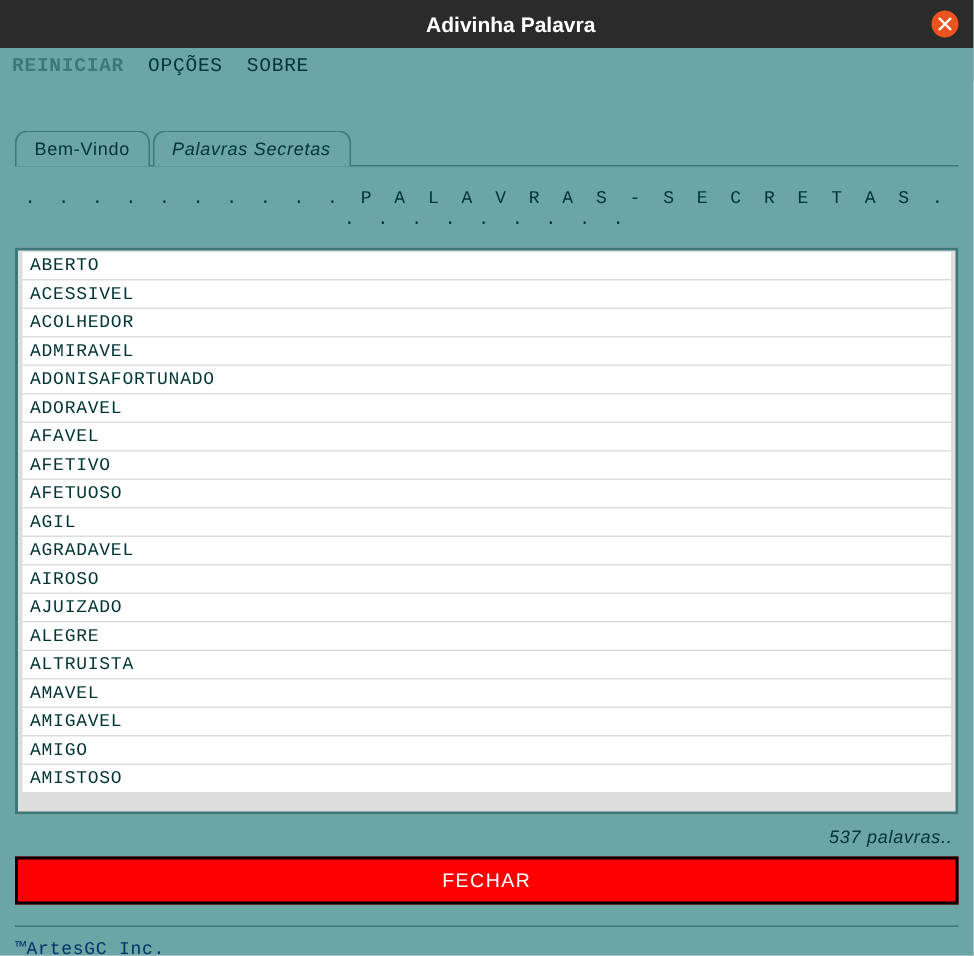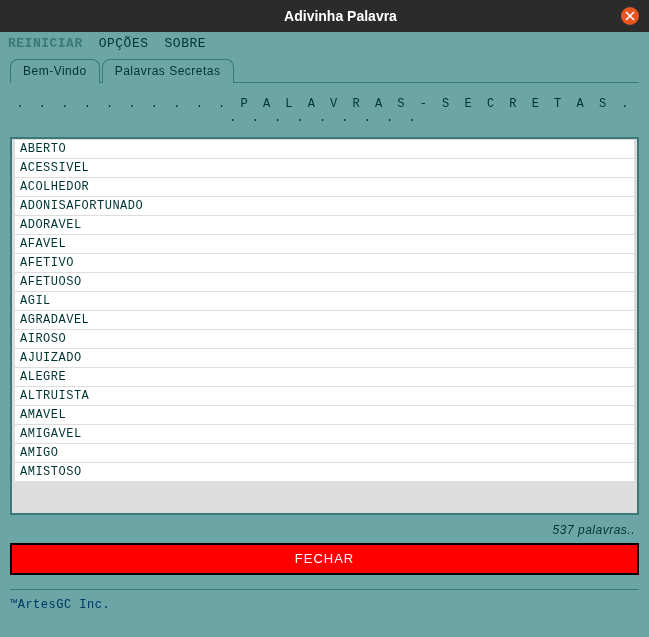--- a/index.html
+++ b/index.html
@@ -6,22 +6,22 @@
 body { background: #6ba5a5; width: 649px; height: 637px; overflow: hidden; }
 .titlebar { background: #2b2b2b; height: 32px; display: flex; align-items: center; justify-content: center; position: relative; padding-left: 32px; }
 .titlebar-text { color: #fff; font-weight: bold; font-size: 14px; }
 .close-btn { position: absolute; right: 10px; top: 50%; transform: translateY(-50%); width: 18px; height: 18px; background: #e95420; border-radius: 50%; display: flex; align-items: center; justify-content: center; cursor: pointer; }
 .close-btn svg { width: 10px; height: 10px; }
 .menu-bar { background: #6ba5a5; padding: 4px 8px; display: flex; gap: 16px; }
 .menu-item { color: #003333; font-size: 13px; cursor: pointer; letter-spacing: 0.5px; font-family: 'Courier New', monospace; text-transform: uppercase; font-variant: small-caps; }
 .menu-item.disabled { color: #3d7878; font-weight: bold; }
 .content-area { padding: 4px 10px 10px 10px; }
 .tabs { display: flex; gap: 2px; margin-bottom: 0; }
-.tab { background: #6ba5a5; border: 1px solid #3d7878; border-bottom: none; border-radius: 8px 8px 0 0; padding: 4px 12px; font-size: 12px; color: #003333; cursor: pointer; font-family: 'Courier New', monospace; letter-spacing: 0.5px; position: relative; }
-.tab.active { border-color: #3d7878; z-index: 2; }
+.tab { background: #6ba5a5; border: 1px solid #3d7878; border-bottom: none; border-radius: 8px 8px 0 0; padding: 4px 12px; font-size: 12px; color: #003333; cursor: pointer; font-family: 'Courier New', monospace; letter-spacing: 0.5px; position: relative; margin-top: 28px; }
+.tab.active { border-color: #3d7878; z-index: 2; font-style: italic; }
 .tab-line { border-top: 1px solid #3d7878; margin-top: -1px; }
 .panel { padding-top: 8px; }
 .section-title { text-align: center; color: #003333; font-size: 12px; letter-spacing: 4px; font-family: 'Courier New', monospace; margin: 6px 0 12px 0; }
 .list-frame { border: 2px solid #3d7878; background: #ddd; height: 378px; position: relative; }
 .list-inner { height: 100%; overflow-y: scroll; }
 .list-inner::-webkit-scrollbar { width: 14px; }
 .list-inner::-webkit-scrollbar-track { background: #ddd; border-left: 1px solid #aaa; }
 .list-inner::-webkit-scrollbar-thumb { background: #ccc; border: 1px solid #999; }
 .list-inner::-webkit-scrollbar-button { background: #ddd; border: 1px solid #999; height: 14px; }
 .word-item { background: #fff; color: #003333; font-size: 12px; padding: 1px 4px; font-family: 'Courier New', monospace; letter-spacing: 0.5px; margin: 1px 3px; border: 1px solid transparent; text-transform: uppercase; }
@@ -56,20 +56,21 @@
   <div class="tab-line"></div>
 
   <div class="panel">
     <div class="section-title">. . . . . . . . . . P A L A V R A S - S E C R E T A S . . . . . . . . . .</div>
 
     <div class="list-frame">
       <div class="list-inner" id="word-list">
           <div class="word-item">ABERTO</div>
           <div class="word-item">ACESSIVEL</div>
           <div class="word-item">ACOLHEDOR</div>
+          <div class="word-item">ADMIRAVEL</div>
           <div class="word-item">ADONISAFORTUNADO</div>
           <div class="word-item">ADORAVEL</div>
           <div class="word-item">AFAVEL</div>
           <div class="word-item">AFETIVO</div>
           <div class="word-item">AFETUOSO</div>
           <div class="word-item">AGIL</div>
           <div class="word-item">AGRADAVEL</div>
           <div class="word-item">AIROSO</div>
           <div class="word-item">AJUIZADO</div>
           <div class="word-item">ALEGRE</div>

